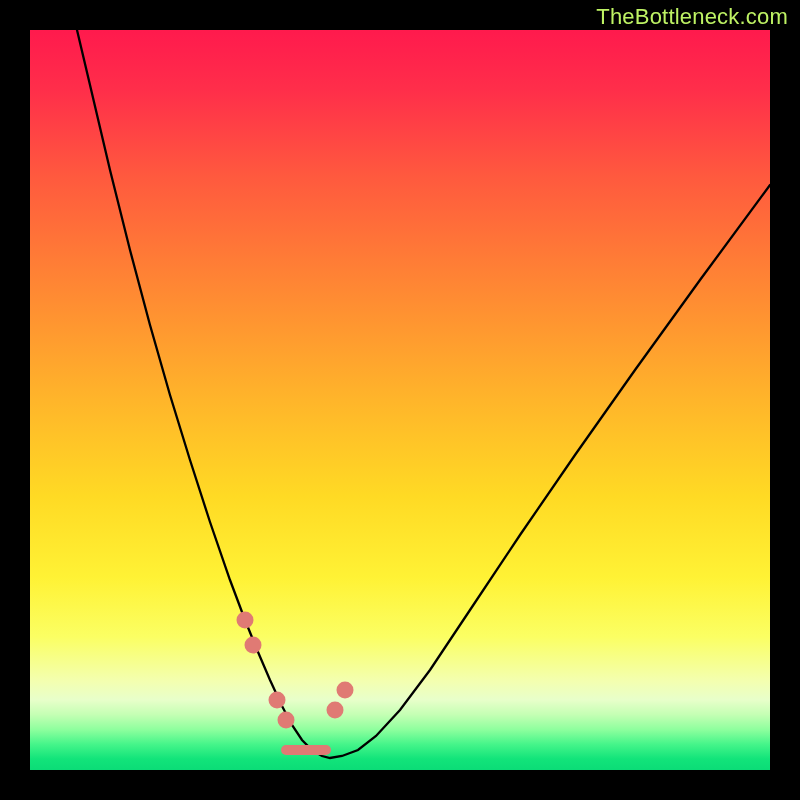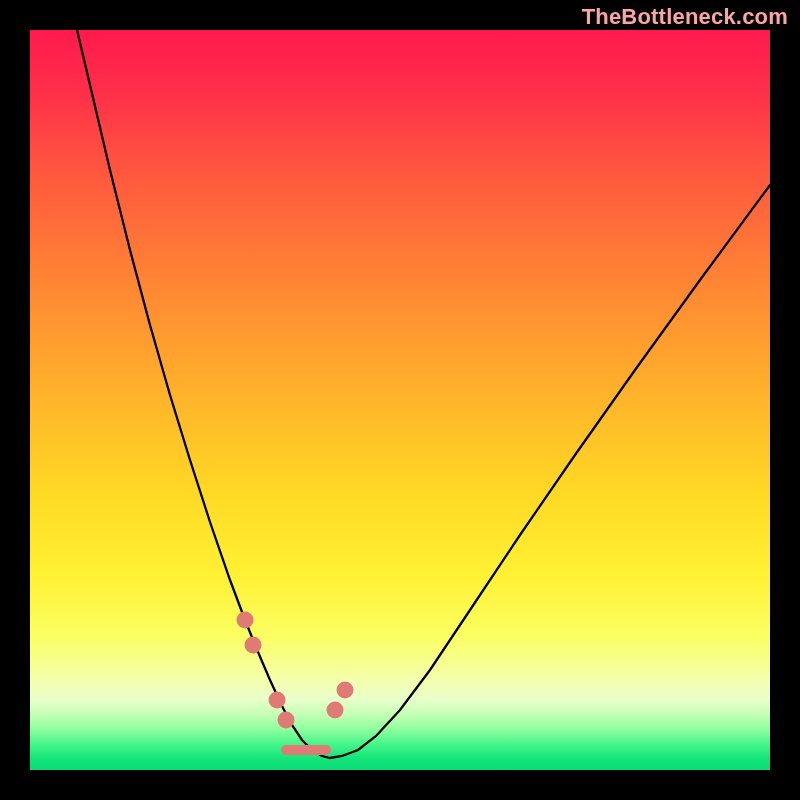--- a/index.html
+++ b/index.html
@@ -29,23 +29,23 @@
   }
   .gradient {
     position: absolute;
     inset: 0;
     
   }
   .watermark {
     position: absolute;
     top: 4px;
     right: 12px;
-    color: #fca5a5;
+    color: #bef264;
     font-size: 22px;
-    font-weight: 700;
+    font-weight: 400;
     letter-spacing: 0.2px;
     z-index: 5;
   }
   svg.curve {
     position: absolute;
     inset: 0;
     z-index: 3;
   }
 </style>
 </head>

